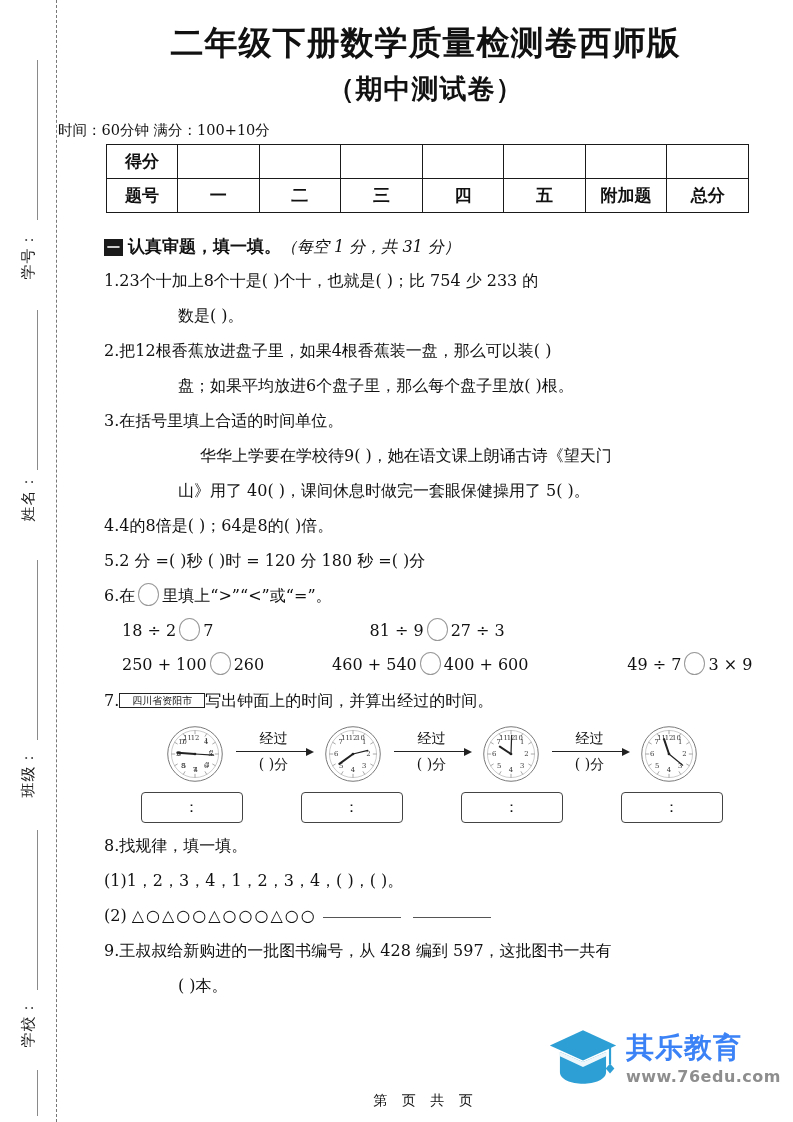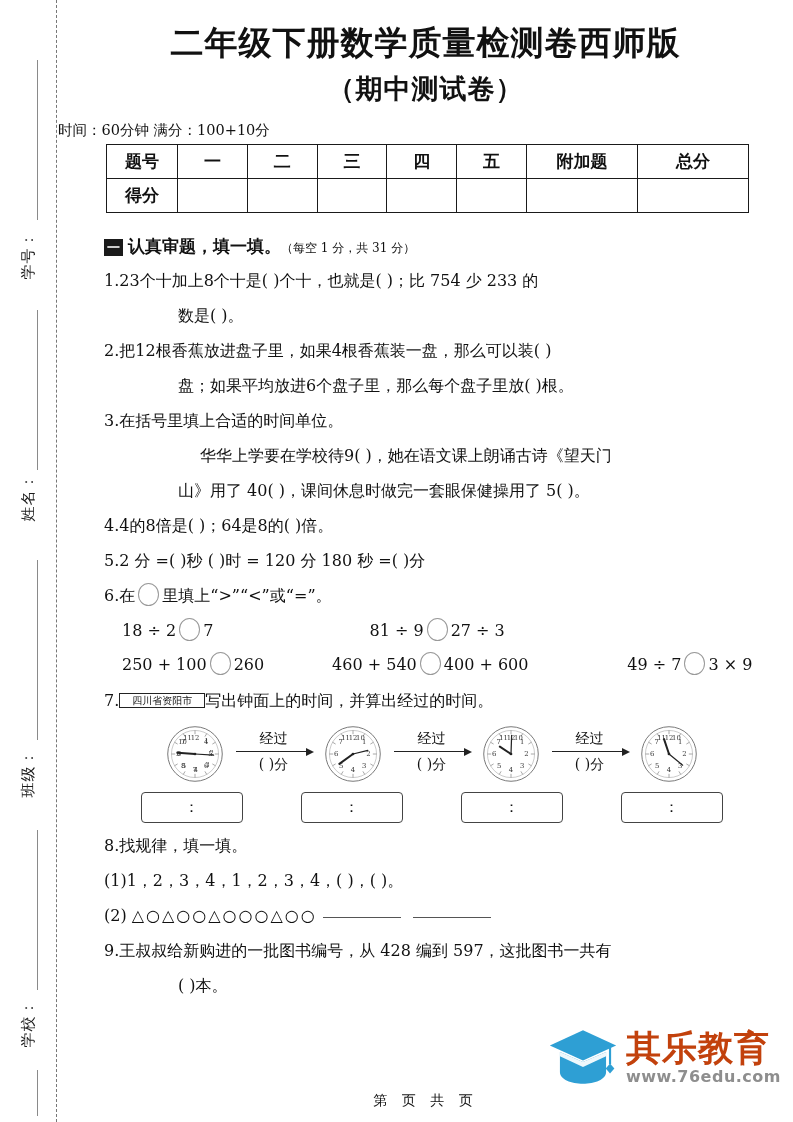--- a/index.html
+++ b/index.html
@@ -116,23 +116,24 @@
     display: inline-block;
     background: #1a1a1a;
     color: #fff;
     font-size: 13px;
     line-height: 15px;
     padding: 1px 3px;
     margin-right: 5px;
     font-weight: 700;
   }
   .sec-head .points {
-    font-size: 12px;
+    font-size: 16px;
     font-weight: 400;
     font-family: "DejaVu Serif", "Liberation Serif", serif;
+    font-style: italic;
   }
 
   .q {
     font-size: 16px;
     line-height: 33px;
     font-family: "DejaVu Serif", "Liberation Serif", serif;
     margin: 2px 0;
   }
   .q .indent { display: inline-block; width: 74px; }
   .tag {
@@ -232,23 +233,23 @@
   
   #logo {
     position: absolute;
     right: 12px; bottom: 34px;
     display: flex;
     align-items: center;
   }
   #logo .cap { width: 74px; height: 62px; flex: 0 0 auto; }
   #logo .txt { margin-left: 6px; }
   #logo .brand {
-    font-size: 35px;
+    font-size: 28px;
     font-weight: 700;
-    color: #c2410c;
+    color: #3b82f6;
     line-height: 38px;
     letter-spacing: 1px;
     font-family: "DejaVu Sans", "Liberation Sans", sans-serif;
   }
   #logo .url {
     font-size: 16px;
     font-weight: 700;
     color: #8e8e8e;
     letter-spacing: 0.5px;
     font-family: "DejaVu Sans", "Liberation Sans", sans-serif;
@@ -285,38 +286,38 @@
 
   <h1 class="title-main">二年级下册数学质量检测卷西师版</h1>
   <h2 class="title-sub">（期中测试卷）</h2>
 
   <div class="meta-line">时间：60分钟  满分：100+10分</div>
 
   <div class="score-table-wrap">
     <table class="score">
       <tbody>
           <tr>
+        <td class="lead">得分</td>
+        <td></td>
+        <td></td>
+        <td></td>
+        <td></td>
+        <td></td>
+        <td></td>
+        <td></td>
+      </tr>
+      <tr>
         <td class="lead">题号</td>
         <td>一</td>
         <td>二</td>
         <td>三</td>
         <td>四</td>
         <td>五</td>
         <td class="wide">附加题</td>
         <td class="wide">总分</td>
-      </tr>
-      <tr>
-        <td class="lead">得分</td>
-        <td></td>
-        <td></td>
-        <td></td>
-        <td></td>
-        <td></td>
-        <td></td>
-        <td></td>
       </tr>
     </tbody>
       </table>
   </div>
 
   <div class="content">
 
     <div class="sec-head">
       <span class="sec-num-box">一</span>
       <span>认真审题，填一填。</span>

